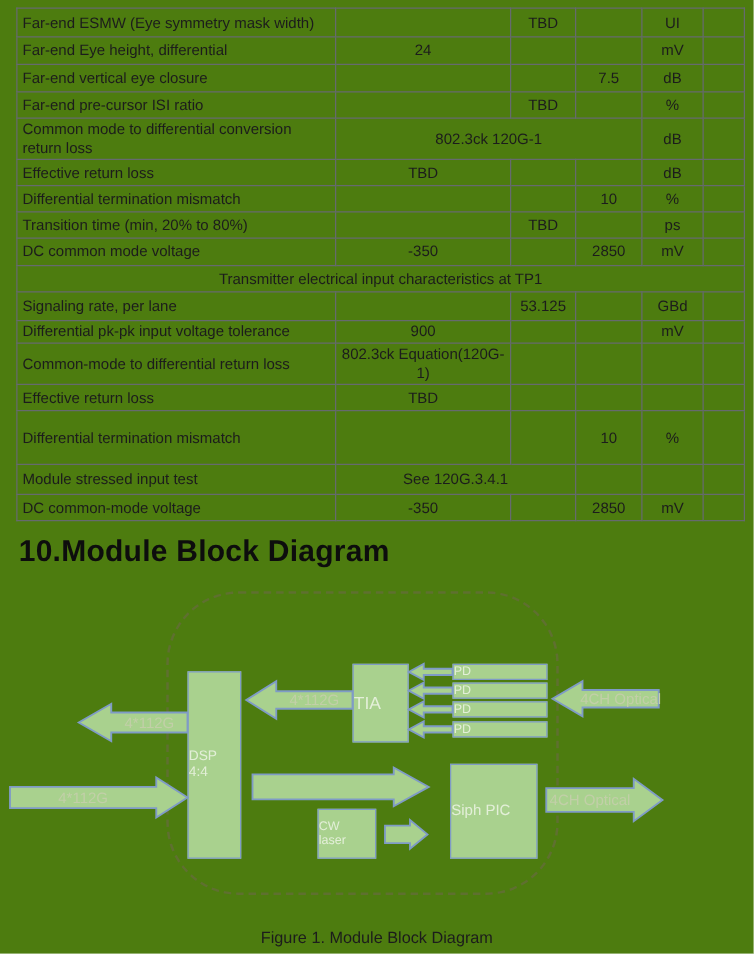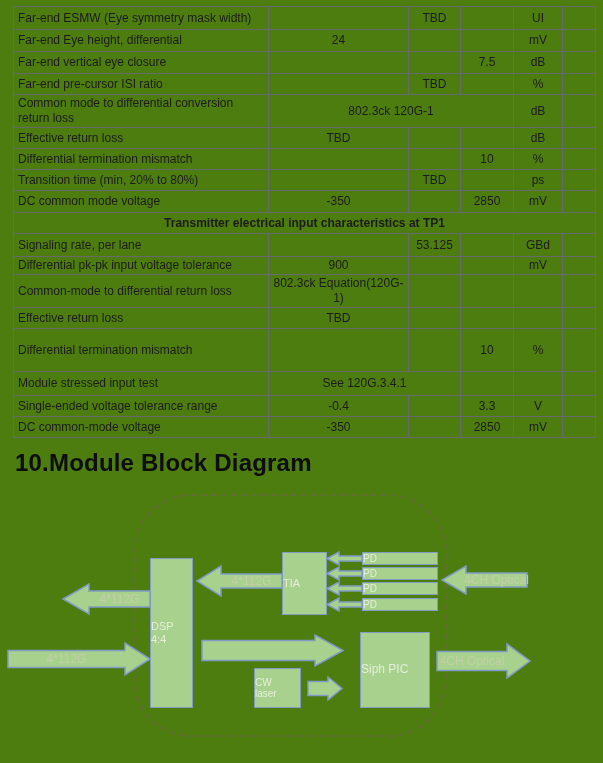--- a/index.html
+++ b/index.html
@@ -14,21 +14,21 @@
   table.spec td{
     border:1px solid #666a6e;
     font-size:12px;
     padding:1px 4px;
     text-align:center;
     vertical-align:middle;
     overflow:hidden;
     line-height:1.25;
   }
   table.spec td.cl{text-align:left;}
-  table.spec td.sec{font-weight:bold;text-align:center;}
+  table.spec td.sec{font-weight:normal;text-align:center;}
   h1.heading{
     font-size:24px;font-weight:bold;color:#0d0d0d;
     margin:11px 0 12px 15px;letter-spacing:0.2px;
   }
   .diagram{position:relative;width:603px;height:250px;margin-top:4px;}
   .dashed-box{
     position:absolute;left:133px;top:5px;width:310px;height:239px;
     border:2px dashed #5f7030;border-radius:58px;
   }
   .block{
@@ -177,47 +177,39 @@
           <td colspan="1"></td>
         </tr>
         <tr style="height: 24px;">
           <td colspan="1" class="cl">Module stressed input test</td>
           <td colspan="2">See 120G.3.4.1</td>
           <td colspan="1"></td>
           <td colspan="1"></td>
           <td colspan="1"></td>
         </tr>
         <tr style="height: 21px;">
-          <td colspan="1" class="cl">Single-ended voltage tolerance range</td>
-          <td colspan="1">-0.4</td>
-          <td colspan="1"></td>
-          <td colspan="1">3.3</td>
-          <td colspan="1">V</td>
-          <td colspan="1"></td>
-        </tr>
-        <tr style="height: 21px;">
           <td colspan="1" class="cl">DC common-mode voltage</td>
           <td colspan="1">-350</td>
           <td colspan="1"></td>
           <td colspan="1">2850</td>
           <td colspan="1">mV</td>
           <td colspan="1"></td>
         </tr>
       </tbody>
   </table>
 
   <h1 class="heading">10.Module Block Diagram</h1>
 
   <div class="diagram">
     <div class="dashed-box"></div>
   <div class="block" style="left: 150px; top: 69px; width: 43px; height: 150px; background: rgb(169, 209, 142); border: 1.5px solid rgb(127, 155, 198); color: rgb(227, 239, 216); font-size: 11px;">
         <span>DSP</span>
         <span>4:4</span>
       </div>
-      <div class="block" style="left: 282px; top: 63px; width: 45px; height: 63px; background: rgb(169, 209, 142); border: 1.5px solid rgb(127, 155, 198); color: rgb(227, 239, 216); font-size: 11px;">
+      <div class="block" style="left: 282px; top: 63px; width: 45px; height: 63px; background: rgb(169, 209, 142); border: 1.5px solid rgb(127, 155, 198); color: rgb(227, 239, 216); font-size: 14px;">
         <span>TIA</span>
       </div>
       <div class="block" style="left: 362px; top: 63px; width: 76px; height: 13px; background: rgb(169, 209, 142); border: 1.5px solid rgb(127, 155, 198); color: rgb(227, 239, 216); font-size: 10px;">
         <span>PD</span>
       </div>
       <div class="block" style="left: 362px; top: 78px; width: 76px; height: 13px; background: rgb(169, 209, 142); border: 1.5px solid rgb(127, 155, 198); color: rgb(227, 239, 216); font-size: 10px;">
         <span>PD</span>
       </div>
       <div class="block" style="left: 362px; top: 93px; width: 76px; height: 13px; background: rgb(169, 209, 142); border: 1.5px solid rgb(127, 155, 198); color: rgb(227, 239, 216); font-size: 10px;">
         <span>PD</span>

